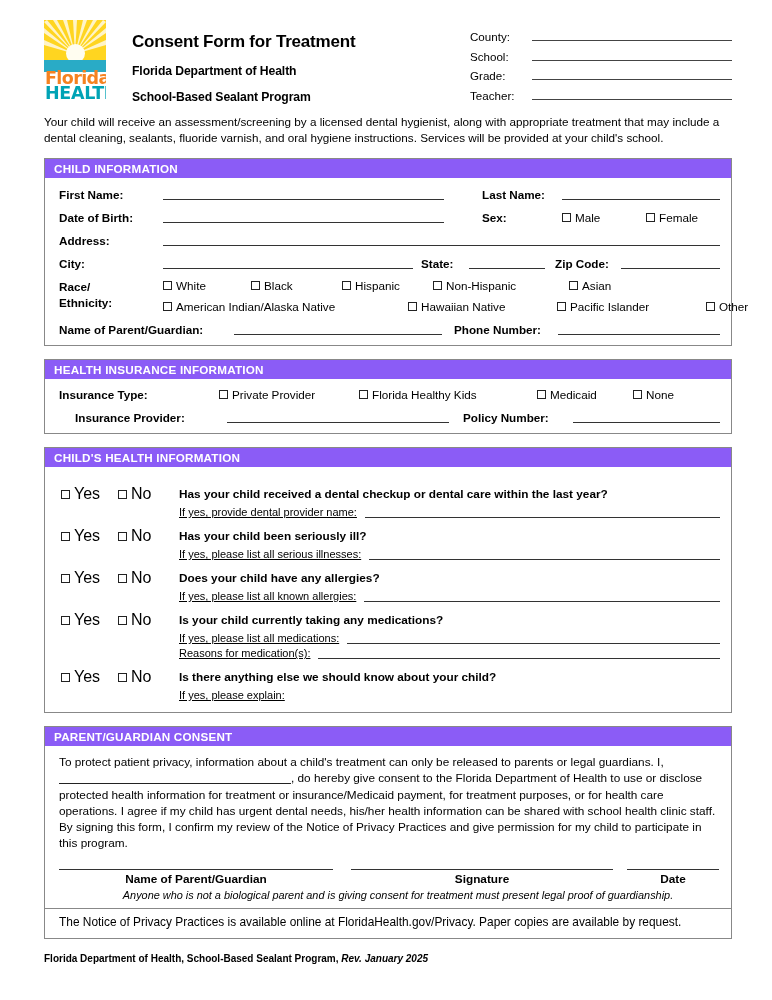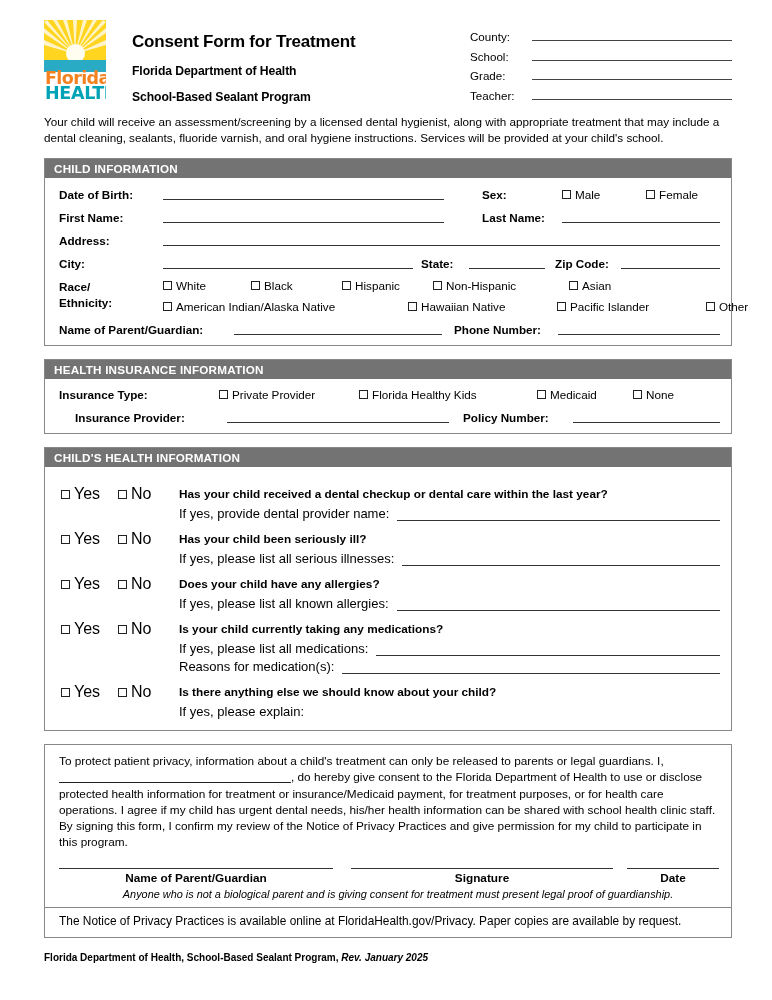--- a/index.html
+++ b/index.html
@@ -62,21 +62,21 @@
 
   
   .intro {
     font-size: 11.7px; line-height: 1.33; margin-top: 6px;
     width: 694px;
   }
 
   
   .section { border: 1.2px solid #888; margin-top: 13px; }
   .section-header {
-    background: #737373; color: #fff;
+    background: #8b5cf6; color: #fff;
     font-size: 11.7px; font-weight: bold;
     padding: 3px 0 3px 9px; letter-spacing: 0.2px;
   }
   .section-body { padding: 9px 11px 9px 14px; }
   .lbl { font-size: 11.7px; font-weight: bold; white-space: nowrap; }
   .line { border-bottom: 1.2px solid #333; height: 13px; align-self: flex-end; margin-bottom: 1px; }
 
   
   .cb {
     display: inline-block; width: 9px; height: 9px;
@@ -100,21 +100,21 @@
 
   
   .q-block { margin-bottom: 9px; }
   .q-block:last-child { margin-bottom: 0; }
   .q-main { display: flex; align-items: center; }
   .q-yesno { display: flex; width: 118px; flex: 0 0 118px; }
   .q-yes { display: flex; align-items: center; width: 57px; }
   .q-no { display: flex; align-items: center; }
   .q-text { font-size: 11.8px; font-weight: bold; }
   .q-sub { display: flex; align-items: flex-end; margin-top: 3px; padding-left: 118px; }
-  .q-sub-text { font-size: 13px; white-space: nowrap; }
+  .q-sub-text { font-size: 11px; white-space: nowrap; text-decoration: underline; }
   .q-sub-line { border-bottom: 1.1px solid #333; height: 12px; margin-left: 8px; }
 
   
   .consent-body { padding: 8px 12px 9px 14px; }
   .consent-text { font-size: 11.8px; line-height: 1.38; }
   .inline-blank {
     display: inline-block; border-bottom: 1.2px solid #222;
     width: 232px; height: 12px; vertical-align: -2px;
   }
   .sig-row { display: flex; margin-top: 17px; align-items: flex-end; }
@@ -190,40 +190,40 @@
     </div>
   </div>
 
   <div class="intro">Your child will receive an assessment/screening by a licensed dental hygienist, along with appropriate treatment that may include a dental cleaning, sealants, fluoride varnish, and oral hygiene instructions. Services will be provided at your child's school.</div>
 
   <div class="section">
     <div class="section-header">CHILD INFORMATION</div>
     <div class="section-body">
 
       <div class="ci-row">
+        <span class="ci-label">First Name:</span>
+        <span class="line" style="width:281px;"></span>
+        <span style="width:38px;flex:0 0 38px;"></span>
+        <span class="lbl" style="width:80px;flex:0 0 80px;">Last Name:</span>
+        <span class="line" style="flex:1;"></span>
+      </div>
+
+      <div class="ci-row">
         <span class="ci-label">Date of Birth:</span>
         <span class="line" style="width:281px;"></span>
         <span style="width:38px;flex:0 0 38px;"></span>
         <span class="lbl" style="width:80px;flex:0 0 80px;">Sex:</span>
         <span class="cbitem" style="width:84px;flex:0 0 84px;">
           <span class="cb"></span>
           <span class="cbl">Male</span>
         </span>
         <span class="cbitem">
           <span class="cb"></span>
           <span class="cbl">Female</span>
         </span>
-      </div>
-
-      <div class="ci-row">
-        <span class="ci-label">First Name:</span>
-        <span class="line" style="width:281px;"></span>
-        <span style="width:38px;flex:0 0 38px;"></span>
-        <span class="lbl" style="width:80px;flex:0 0 80px;">Last Name:</span>
-        <span class="line" style="flex:1;"></span>
       </div>
 
       <div class="ci-row">
         <span class="ci-label">Address:</span>
         <span class="line" style="flex:1;"></span>
       </div>
 
       <div class="ci-row">
         <span class="ci-label">City:</span>
         <span class="line" style="width:250px;"></span>
@@ -434,20 +434,21 @@
         </div>
         <div class="q-sub">
           <span class="q-sub-text">If yes, please explain:</span>
         </div>
       </div>
 
     </div>
   </div>
 
   <div class="section">
+    <div class="section-header">PARENT/GUARDIAN CONSENT</div>
     <div class="consent-body">
       <div class="consent-text">
         <span>To protect patient privacy, information about a child's treatment can only be released to parents or legal guardians. I,</span>
         <span class="inline-blank"></span><span>, do hereby give consent to the Florida Department of Health to use or disclose protected health information for treatment or insurance/Medicaid payment, for treatment purposes, or for health care operations. I agree if my child has urgent dental needs, his/her health information can be shared with school health clinic staff. By signing this form, I confirm my review of the Notice of Privacy Practices and give permission for my child to participate in this program.</span>
       </div>
 
       <div class="sig-row">
         <div class="sig-col" style="width:274px;flex:0 0 274px;">
           <div class="sig-line"></div>
           <div class="sig-cap">Name of Parent/Guardian</div>

